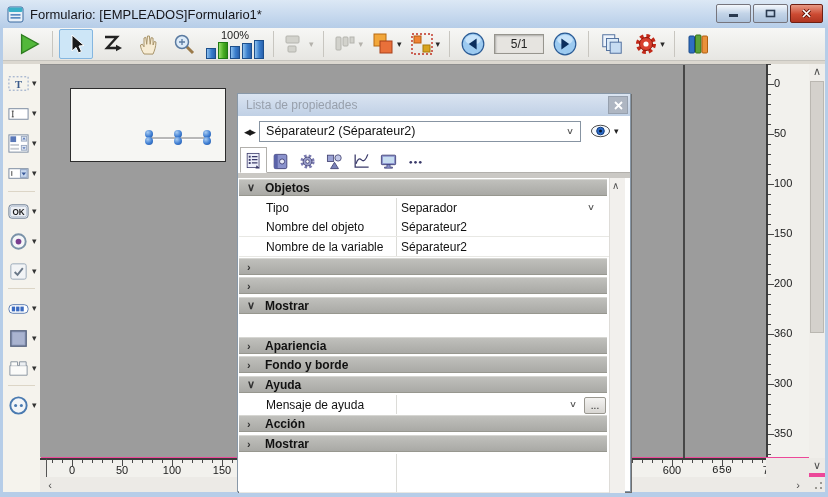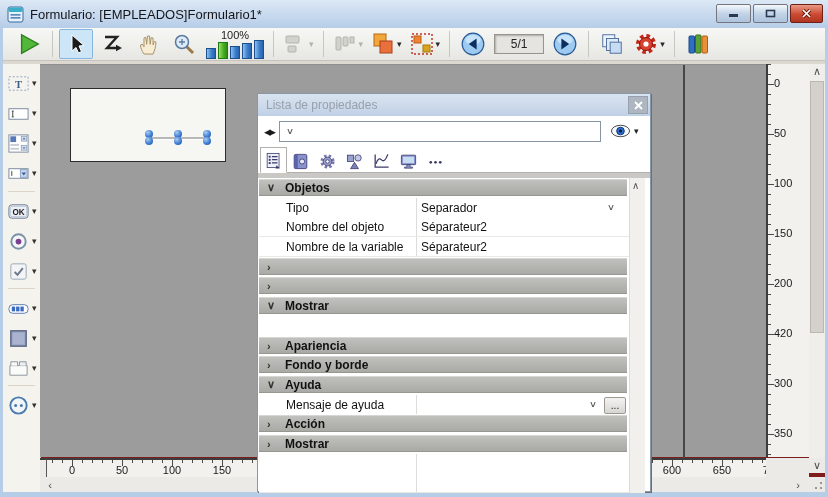--- a/index.html
+++ b/index.html
@@ -1,17 +1,17 @@
 <!DOCTYPE html>
 <html><head>
 <meta charset="utf-8">
 <style>
   html,body{margin:0;padding:0;background:#666;}
   #window{position:relative;width:828px;height:497px;overflow:hidden;
-    font-family:"Liberation Sans",sans-serif;background:#7f1d1d;
+    font-family:"Liberation Sans",sans-serif;background:#ec4899;
     -webkit-font-smoothing:antialiased;}
   .abs{position:absolute;}
   
   #titlebar{left:0;top:0;width:828px;height:28px;
     background:linear-gradient(#dce8f5,#b6cde8);display:flex;align-items:center;}
   .winborder{background:#b6cde8;}
   #borderL{left:0;top:28px;width:3px;height:469px;}
   #borderR{left:825px;top:28px;width:3px;height:469px;}
   #borderB{left:3px;top:492px;width:822px;height:5px;}
   #title-icon{width:17px;height:17px;margin:0 6px 0 7px;display:inline-block;}
@@ -73,21 +73,21 @@
   #hr-right-gap{left:766px;top:458px;width:43px;height:19px;background:#eceae6;}
   .scroll-arrow{position:absolute;display:flex;align-items:center;justify-content:center;
     font-size:11px;color:#4f4f4f;background:#f0eeea;}
   #vscroll-track{left:809px;top:64px;width:16px;height:409px;background:#f0eeea;}
   #vscroll-thumb{left:810px;top:81px;width:14px;height:252px;background:#d4d1cc;border:1px solid #bab7b1;box-sizing:border-box;}
   #hscroll-track{left:40px;top:477px;width:768px;height:15px;background:#eceae6;}
   #grip{left:808px;top:477px;width:17px;height:15px;background:#eceae6;}
   #grip i{position:absolute;width:2px;height:2px;background:#9a9892;}
   
   #panel{left:237px;top:93px;width:394px;height:399px;background:#fff;
-    border:1px solid #8898a8;box-sizing:border-box;box-shadow:1px 1px 0 #6f6f6f;z-index:10;margin-left:20px;}
+    border:1px solid #8898a8;box-sizing:border-box;box-shadow:1px 1px 0 #6f6f6f;z-index:10;}
   #ptitle{position:absolute;left:0;top:0;width:100%;height:22px;
     background:linear-gradient(#dae4f1,#c0d0e5);display:flex;align-items:center;}
   #ptitle-text{font-size:12px;color:#98a0ac;margin-left:8px;}
   #pclose{position:absolute;right:2px;top:2px;width:18px;height:16px;background:#aeb6c2;
     border:1px solid #96a0ae;display:flex;align-items:center;justify-content:center;}
   #pnav{position:absolute;left:0;top:22px;width:100%;height:30px;background:#fff;
     display:flex;align-items:center;padding:0 6px;box-sizing:border-box;}
   #pnav-arrows{font-size:13px;color:#1a1a1a;letter-spacing:-1px;margin-right:4px;}
   #pcombo{width:322px;height:21px;border:1px solid #8794a2;display:flex;align-items:center;
     padding:0 6px;box-sizing:border-box;}
@@ -476,21 +476,21 @@
       <div class="vtick" style="top: 350px; width: 3px;"></div>
       <div class="vtick" style="top: 360px; width: 3px;"></div>
       <div class="vtick" style="top: 370px; width: 6px;"></div>
       <div class="vtick" style="top: 380px; width: 3px;"></div>
       <div class="vtick" style="top: 390px; width: 3px;"></div>
       <div class="vlabel" style="top: 13px;">0</div>
       <div class="vlabel" style="top: 63px;">50</div>
       <div class="vlabel" style="top: 113px;">100</div>
       <div class="vlabel" style="top: 163px;">150</div>
       <div class="vlabel" style="top: 213px;">200</div>
-      <div class="vlabel" style="top: 263px;">420</div>
+      <div class="vlabel" style="top: 263px;">360</div>
       <div class="vlabel" style="top: 313px;">300</div>
       <div class="vlabel" style="top: 363px;">350</div>
     </div>
   <div id="hr-corner" class="abs"></div>
   <div id="hruler" class="abs">
       <div class="htick" style="left: 5px; height: 3px;"></div>
       <div class="htick" style="left: 15px; height: 3px;"></div>
       <div class="htick" style="left: 25px; height: 6px;"></div>
       <div class="htick" style="left: 35px; height: 3px;"></div>
       <div class="htick" style="left: 45px; height: 3px;"></div>
@@ -559,21 +559,21 @@
       <div class="htick" style="left: 675px; height: 6px;"></div>
       <div class="htick" style="left: 685px; height: 3px;"></div>
       <div class="htick" style="left: 695px; height: 3px;"></div>
       <div class="htick" style="left: 705px; height: 3px;"></div>
       <div class="htick" style="left: 715px; height: 3px;"></div>
       <div class="hlabel" style="left: 25px;">0</div>
       <div class="hlabel" style="left: 75px;">50</div>
       <div class="hlabel" style="left: 125px;">100</div>
       <div class="hlabel" style="left: 175px;">150</div>
       <div class="hlabel" style="left: 625px;">600</div>
-      <div class="hlabel" style="left: 675px;">650</div>
+      <div class="hlabel" style="left: 675px; font-family: Liberation Mono, monospace;">650</div>
       <div class="hlabel" style="left: 725px;">700</div>
     </div>
   <div id="hr-right-gap" class="abs"></div>
 
   <div id="vscroll-track" class="abs"></div>
   <div id="vscroll-thumb" class="abs"></div>
   <div class="scroll-arrow abs" style="left:809px;top:64px;width:16px;height:15px;">∧</div>
   <div class="scroll-arrow abs" style="left:809px;top:458px;width:16px;height:15px;background:#eceae6;">∨</div>
   <div id="hscroll-track" class="abs"></div>
   <div class="scroll-arrow abs" style="left:42px;top:478px;width:16px;height:13px;background:#eceae6;">‹</div>
@@ -589,20 +589,21 @@
       <span id="ptitle-text">Lista de propiedades</span>
       <span id="pclose">
         <svg width="9" height="9" viewBox="0 0 9 9">
             <path d="M1 1 L8 8 M8 1 L1 8" stroke="#fff" stroke-width="1.8"></path>
           </svg>
       </span>
     </div>
     <div id="pnav">
       <span id="pnav-arrows">◂▸</span>
       <span id="pcombo">
+        <span id="pcombo-text">Séparateur2 (Séparateur2)</span>
         <span class="thin-chev">∨</span>
       </span>
       <span id="peye">
           <svg viewBox="0 0 22 14">
             <ellipse cx="11" cy="7" rx="9.5" ry="6" fill="#f4f8fc" stroke="#444"></ellipse>
             <circle cx="11" cy="7" r="4" fill="#2a6ac8" stroke="#123a7a"></circle>
             <circle cx="11" cy="7" r="1.6" fill="#081830"></circle>
           </svg>
         </span>
       <span id="peye-dd">▾</span>

